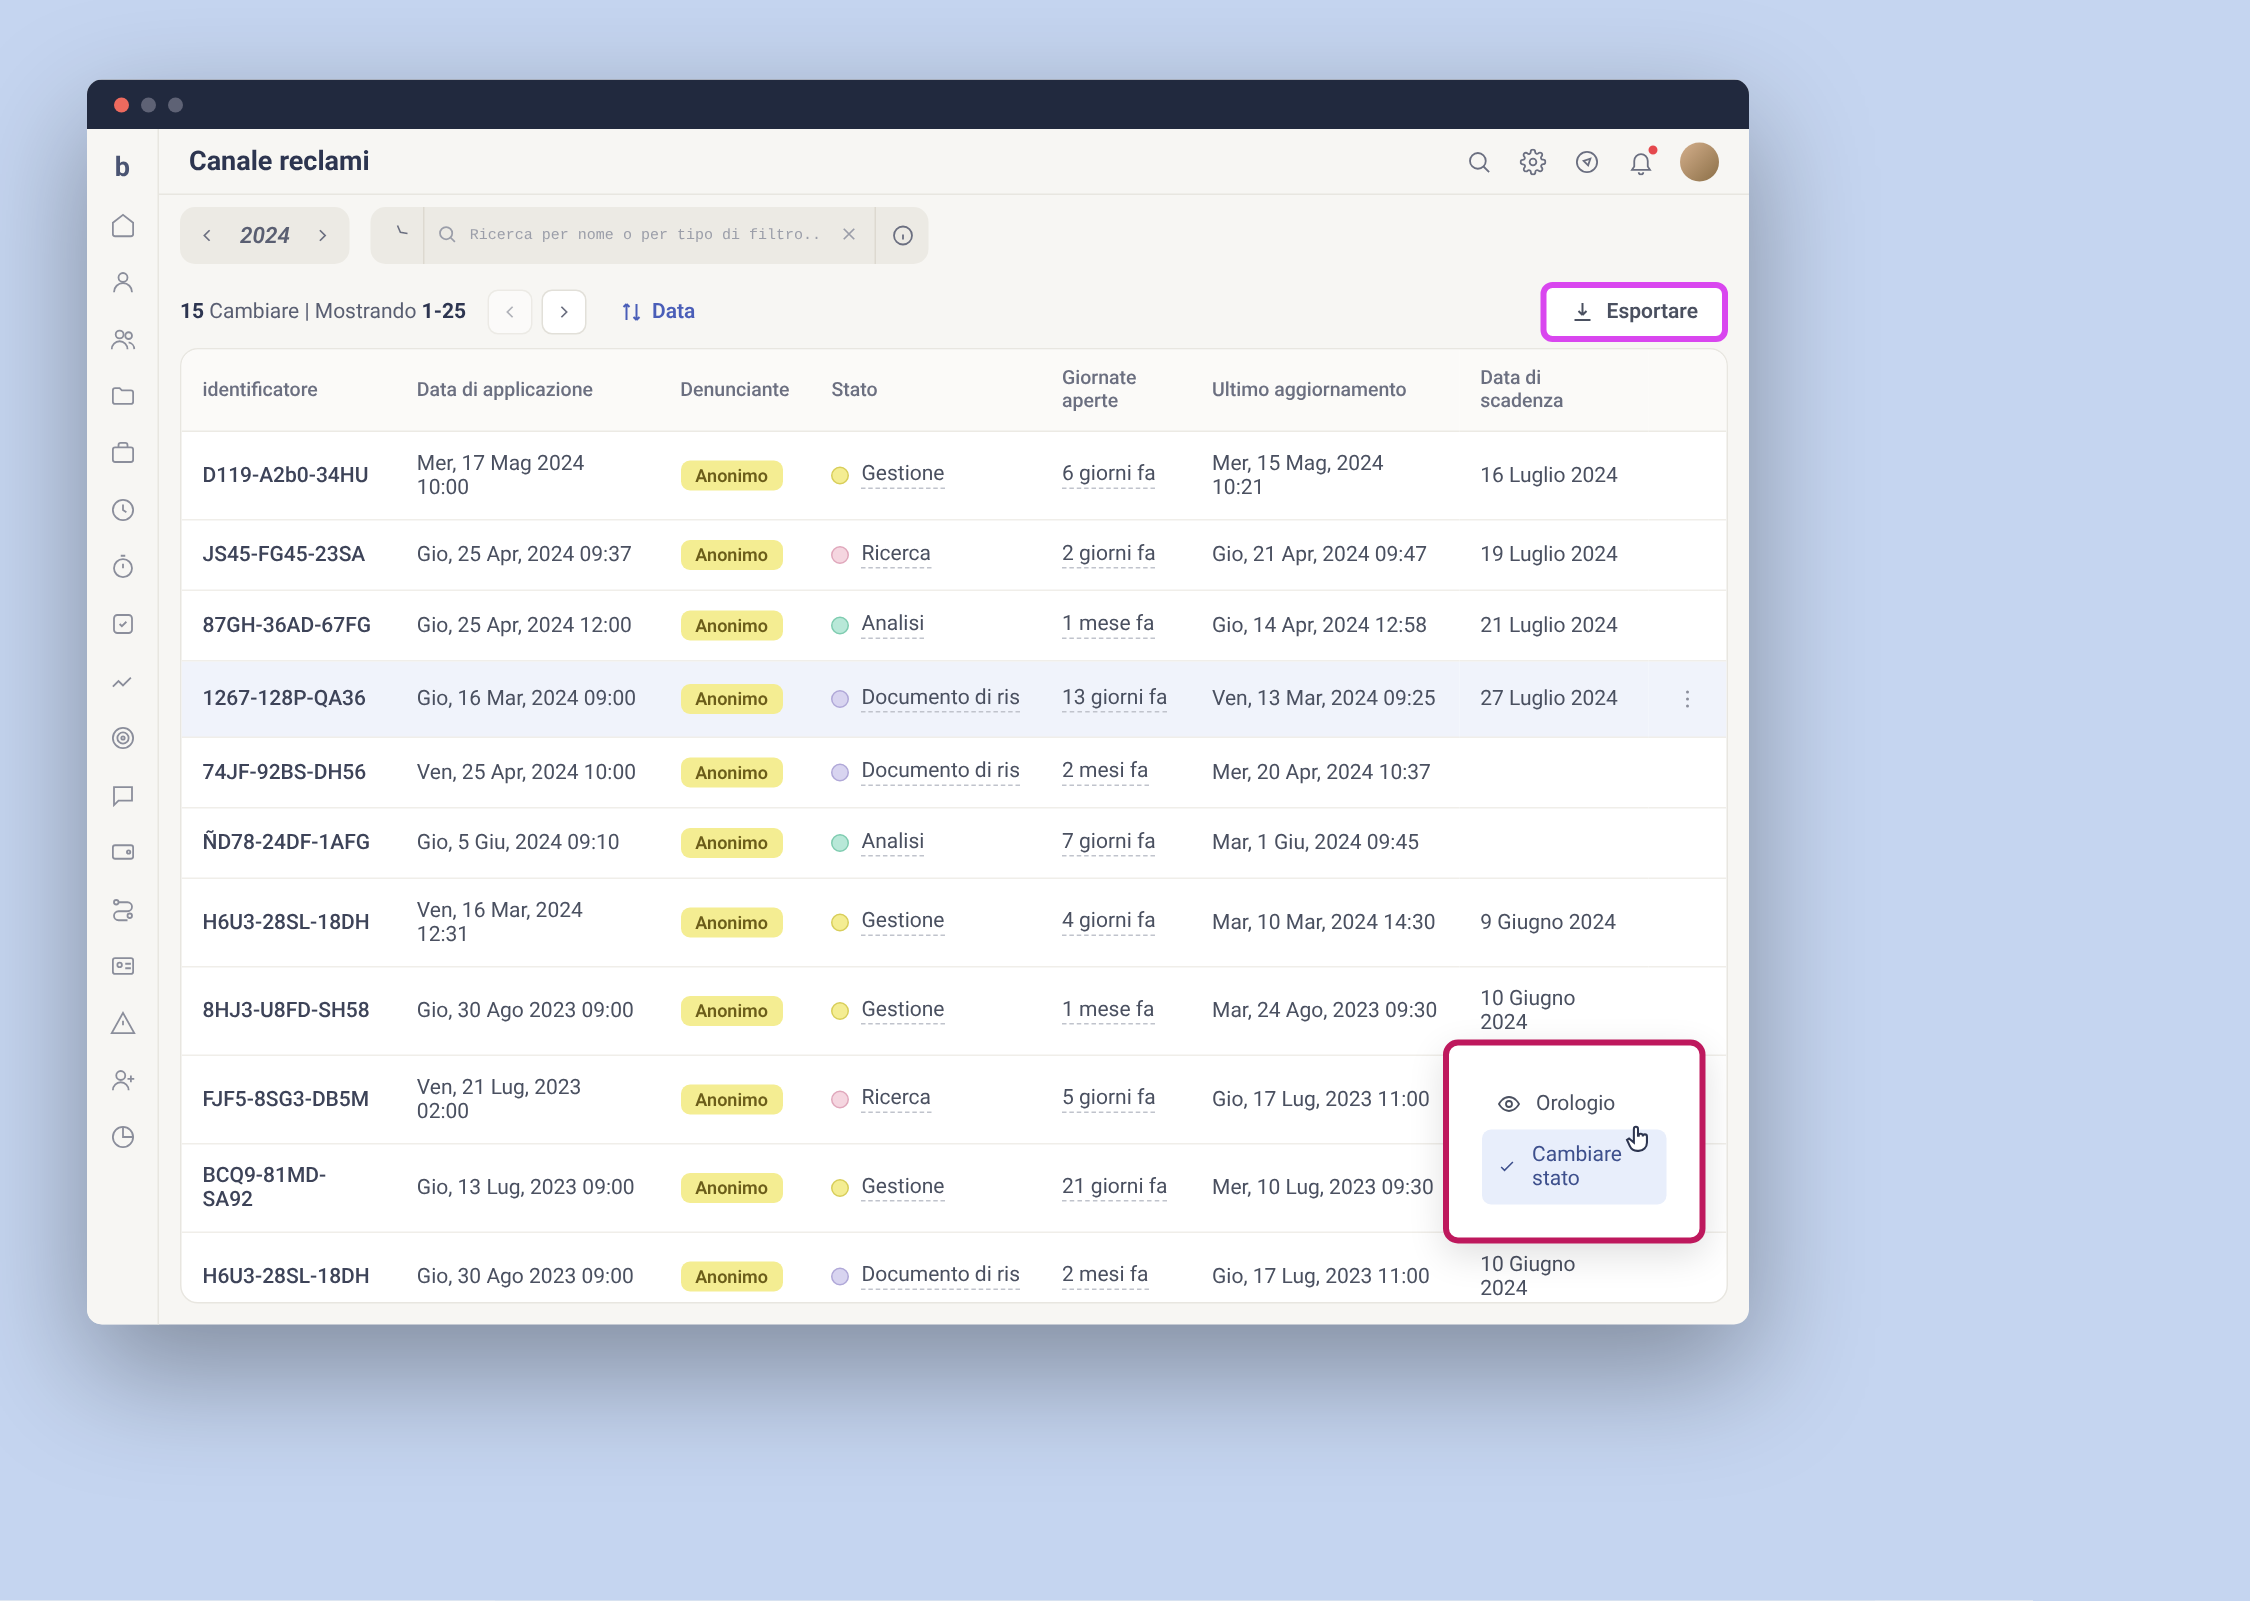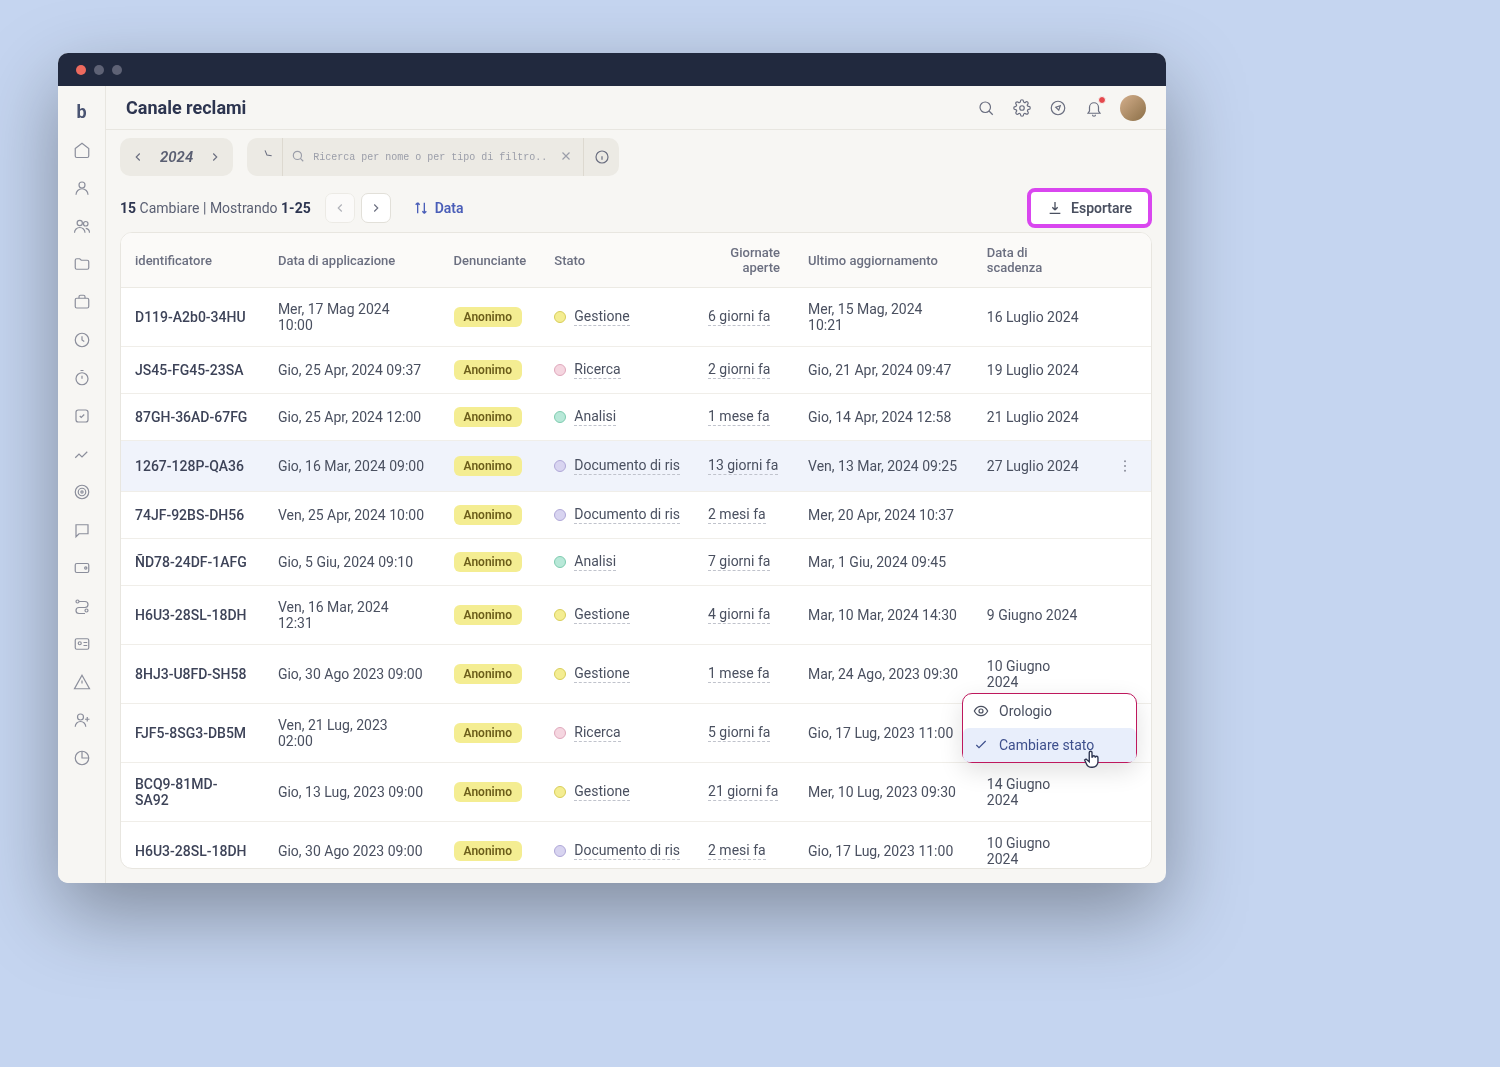--- a/index.html
+++ b/index.html
@@ -168,24 +168,24 @@
     .days-cell { border-bottom: 1px dashed #c0c3cc; padding-bottom: 1px; display: inline-block; }
     .row-menu-btn { width: 24px; height: 24px; display: flex; align-items: center; justify-content: center; cursor: pointer; color: #8b8e9b; }
     .dot-yellow { background: #f4ed92; border: 1px solid #d8ce5a; }
     .dot-pink { background: #f5d6e0; border: 1px solid #e0a8bc; }
     .dot-teal { background: #b8e8d8; border: 1px solid #7fccb0; }
     .dot-purple { background: #d8d4f0; border: 1px solid #b0a8d8; }
     .popup {
       position: absolute;
       right: 14px; top: 460px;
       background: #fff;
-      border: 1px solid #be185d;
+      border: 4px solid #be185d;
       border-radius: 10px;
       box-shadow: 0 8px 24px rgba(0,0,0,0.12);
-      padding: 0;
+      padding: 22px;
       width: 175px;
       z-index: 10;
     }
     .popup-item {
       display: flex; align-items: center; gap: 10px;
       padding: 9px 10px; font-size: 14px; color: #4a5060;
       border-radius: 6px; cursor: pointer;
     }
     .popup-item.selected { background: #e8eefb; color: #3d4f8c; }
     .popup-item svg { width: 16px; height: 16px; stroke: currentColor; fill: none; stroke-width: 1.8; }
@@ -420,21 +420,21 @@
       </div>
 
       <div class="table-container" style="position:relative;">
         <table>
           <thead>
             <tr>
               <th>identificatore</th>
               <th>Data di applicazione</th>
               <th>Denunciante</th>
               <th>Stato</th>
-              <th style="width:100px;text-align:right;">Giornate aperte</th>
+              <th style="width:100px;">Giornate aperte</th>
               <th>Ultimo aggiornamento</th>
               <th>Data di scadenza</th>
               <th style="width:30px;"></th>
             </tr>
           </thead>
           <tbody id="table-body">
               <tr>
     <td class="id-cell">D119-A2b0-34HU</td>
     <td>Mer, 17 Mag 2024 10:00</td>
     <td><span class="badge">Anonimo</span></td>

